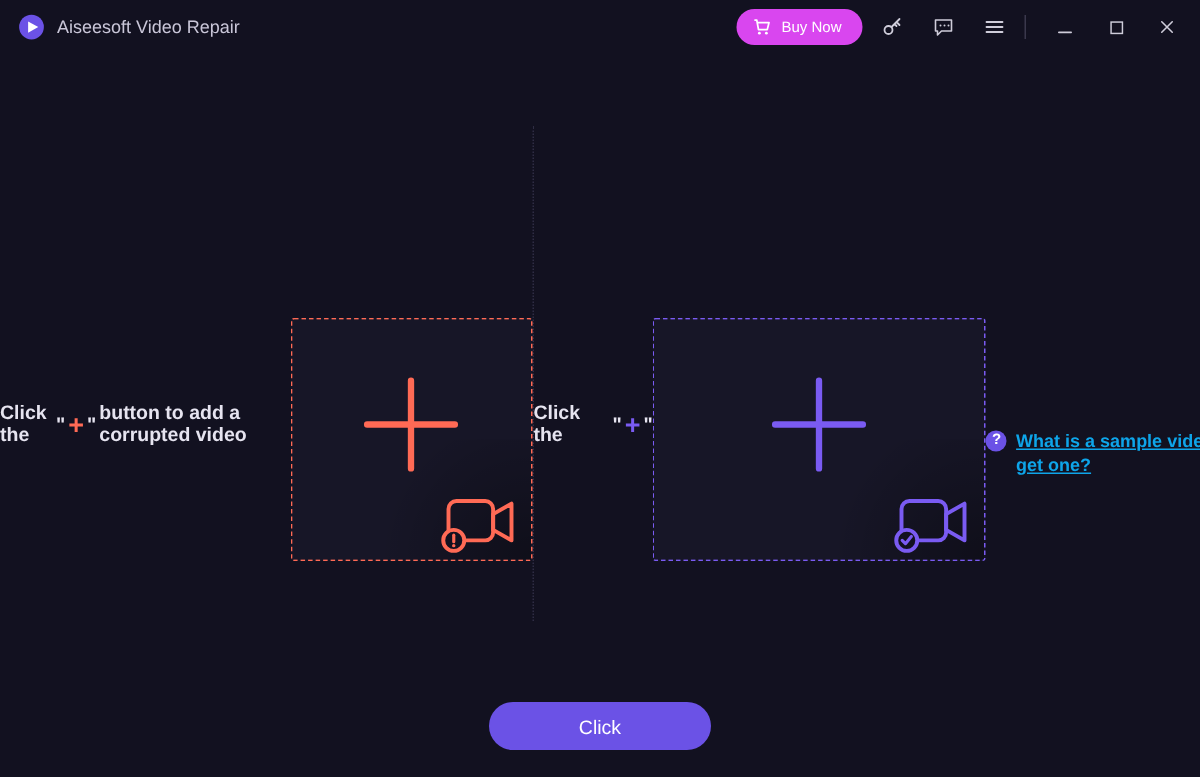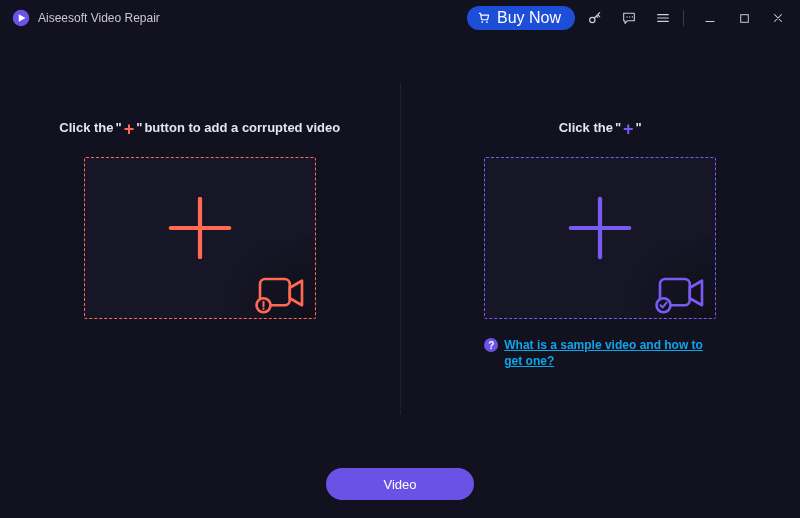--- a/index.html
+++ b/index.html
@@ -15,48 +15,48 @@
       height: 36px;
       display: flex; align-items: center;
       padding: 0 8px 0 12px;
       color: #c9c6d8;
       font-size: 12px;
     }
     .logo { width: 18px; height: 18px; margin-right: 8px; }
     .title-text { flex: 0 0 auto; }
     .title-spacer { flex: 1; }
     .buy-btn {
-      background: #1d4ed8;
+      background: #d946ef;
       color: #fff;
       border-radius: 14px;
       height: 24px;
       padding: 0 14px 0 10px;
       display: flex; align-items: center; gap: 6px;
-      font-size: 16px;
+      font-size: 10px;
       cursor: pointer;
     }
     .buy-btn svg { display: block; }
     .tb-icon {
       width: 28px; height: 28px;
       display: flex; align-items: center; justify-content: center;
       color: #cfcdda; cursor: pointer;
       margin-left: 6px;
     }
     .tb-sep {
       width: 1px; height: 16px;
       background: #3a384c;
       margin: 0 6px;
     }
     
     .main {
       position: relative;
       height: 430px;
       display: flex;
     }
-    .panel { flex: 1; display: flex; flex-direction: column; align-items: center; padding-top: 84px; }
+    .panel { flex: 1; display: flex; align-items: center; padding-top: 84px; }
     .divider {
       width: 0;
       border-left: 1px dotted #2f2d44;
       margin-top: 48px;
       height: 330px;
     }
     .panel-title {
       color: #e6e4f0;
       font-size: 13px;
       font-weight: 700;
@@ -232,15 +232,15 @@
     </div>
     <div class="help-row">
       <div class="help-icon">?</div>
       <span class="help-link">What is a sample video and how to get one?</span>
     </div>
   </div>
 </div>
 
 <div class="footer">
   <div class="repair-btn">
-    <span>Video</span>
+    <span>Click</span>
   </div>
 </div>
 
 </body></html>

